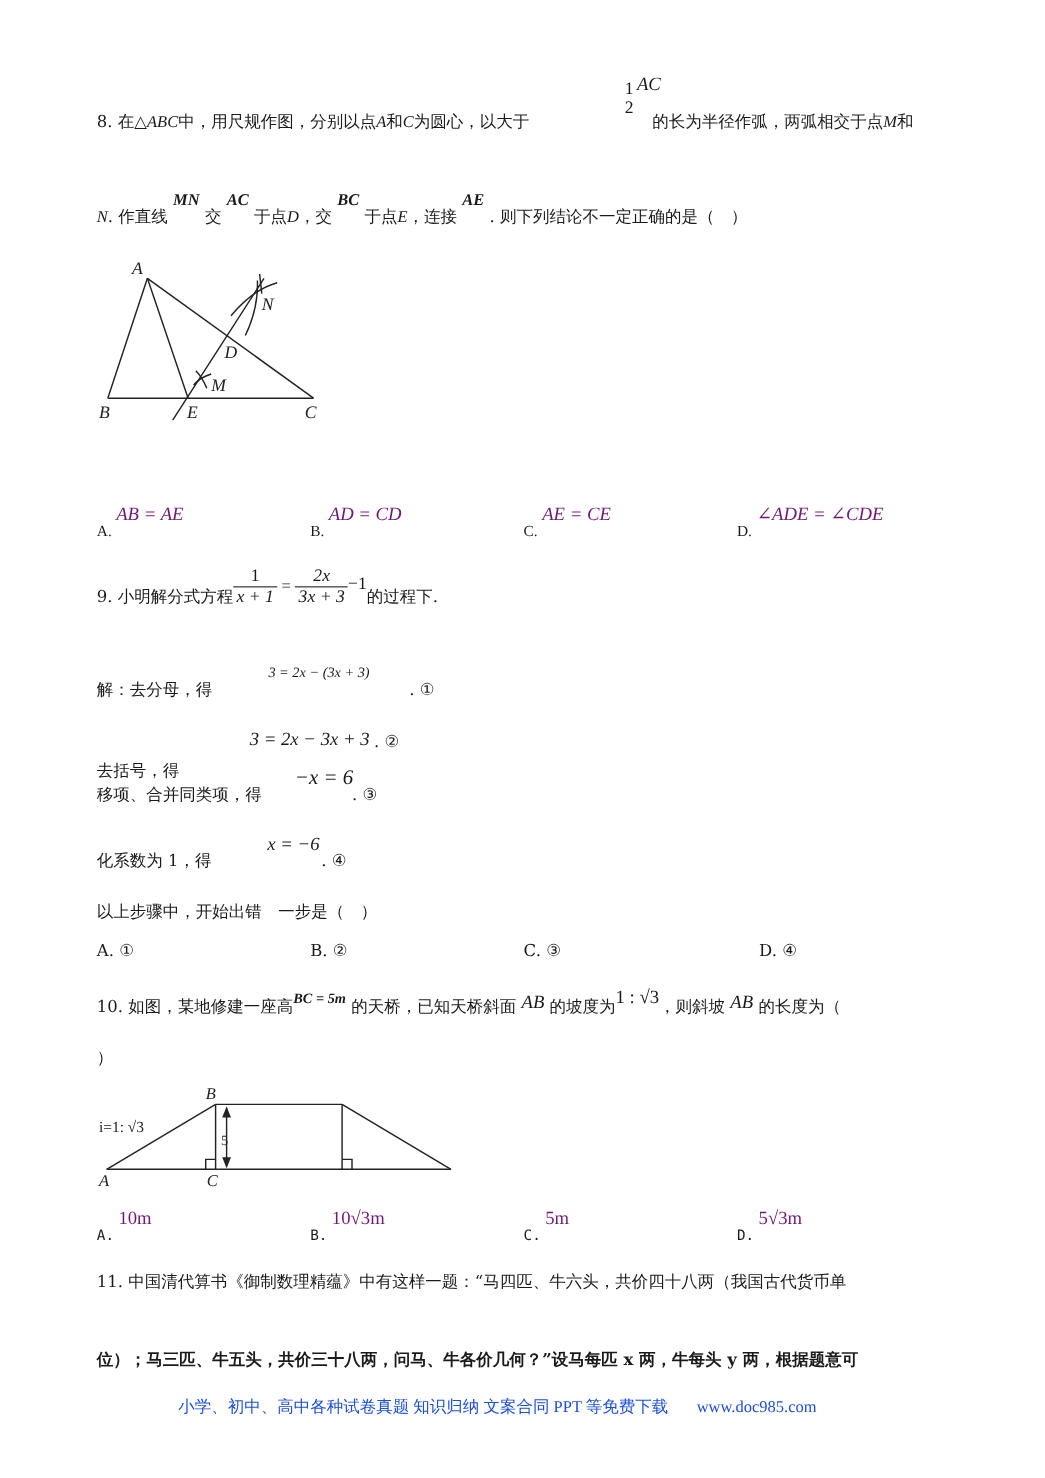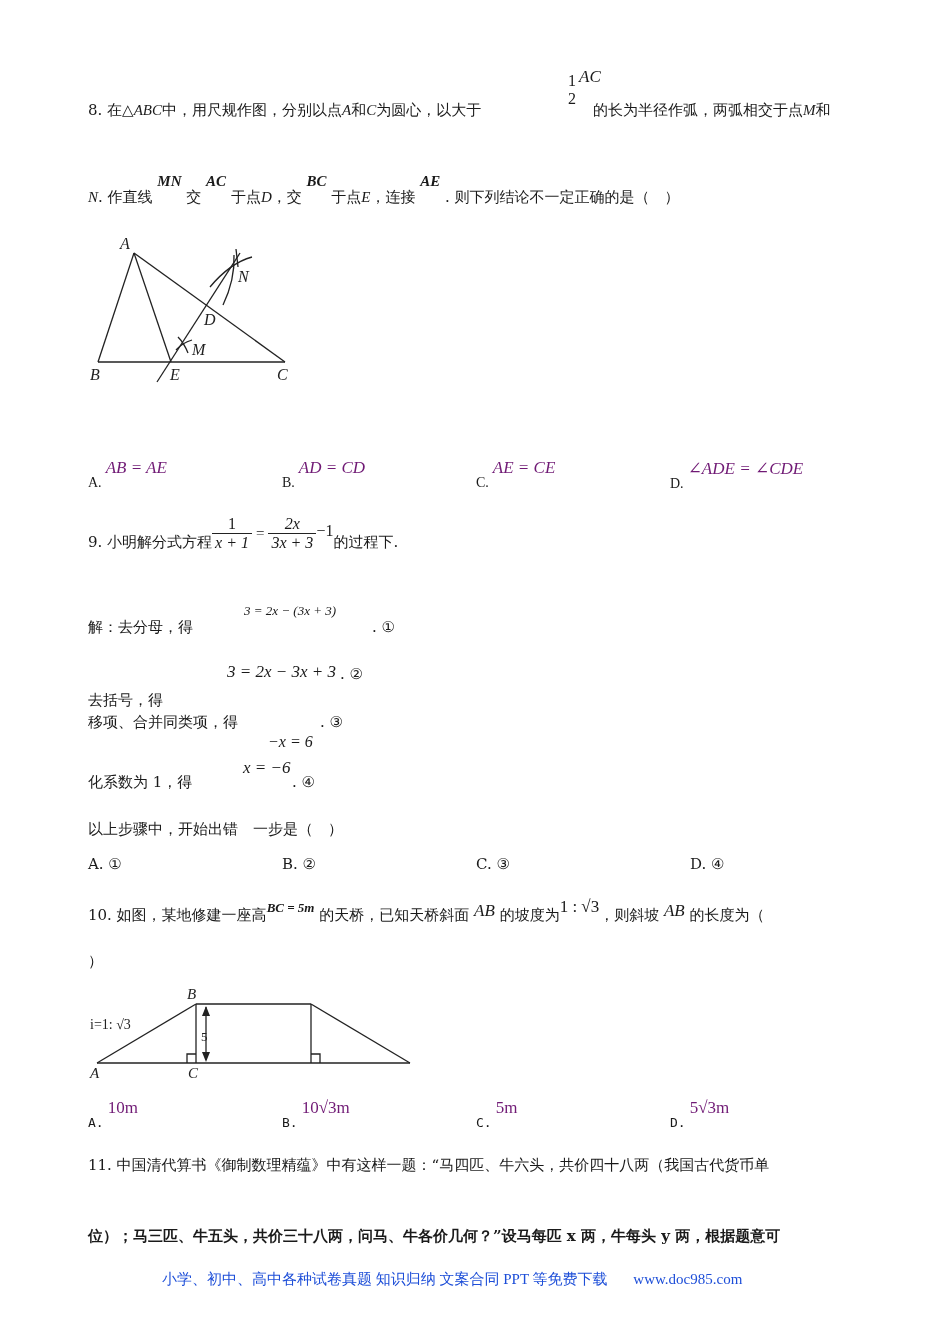--- a/index.html
+++ b/index.html
@@ -102,21 +102,21 @@
 
 <div class="abs" style="left:88px; top:691px;">
   <span>去括号，得</span>
 </div>
 <div class="abs m" style="left:227px; top:662px; font-size:17px;">3 = 2x − 3x + 3</div>
 <div class="abs" style="left:340px; top:665px;">. ②</div>
 
 <div class="abs" style="left:88px; top:713px;">
   <span>移项、合并同类项，得</span>
 </div>
-<div class="abs m" style="left:268px; top:733px; font-size:16px;">−x = 6</div>
+<div class="abs m" style="left:268px; top:697px; font-size:19px;">−x = 6</div>
 <div class="abs" style="left:320px; top:713px;">. ③</div>
 
 <div class="abs" style="left:88px; top:773px;">
   <span>化系数为 1，得</span>
 </div>
 <div class="abs m" style="left:243px; top:758px; font-size:17px;">x = −6</div>
 <div class="abs" style="left:292px; top:773px;">. ④</div>
 
 <div class="abs" style="left:88px; top:820px;">以上步骤中，开始出错　一步是（　）</div>
 

